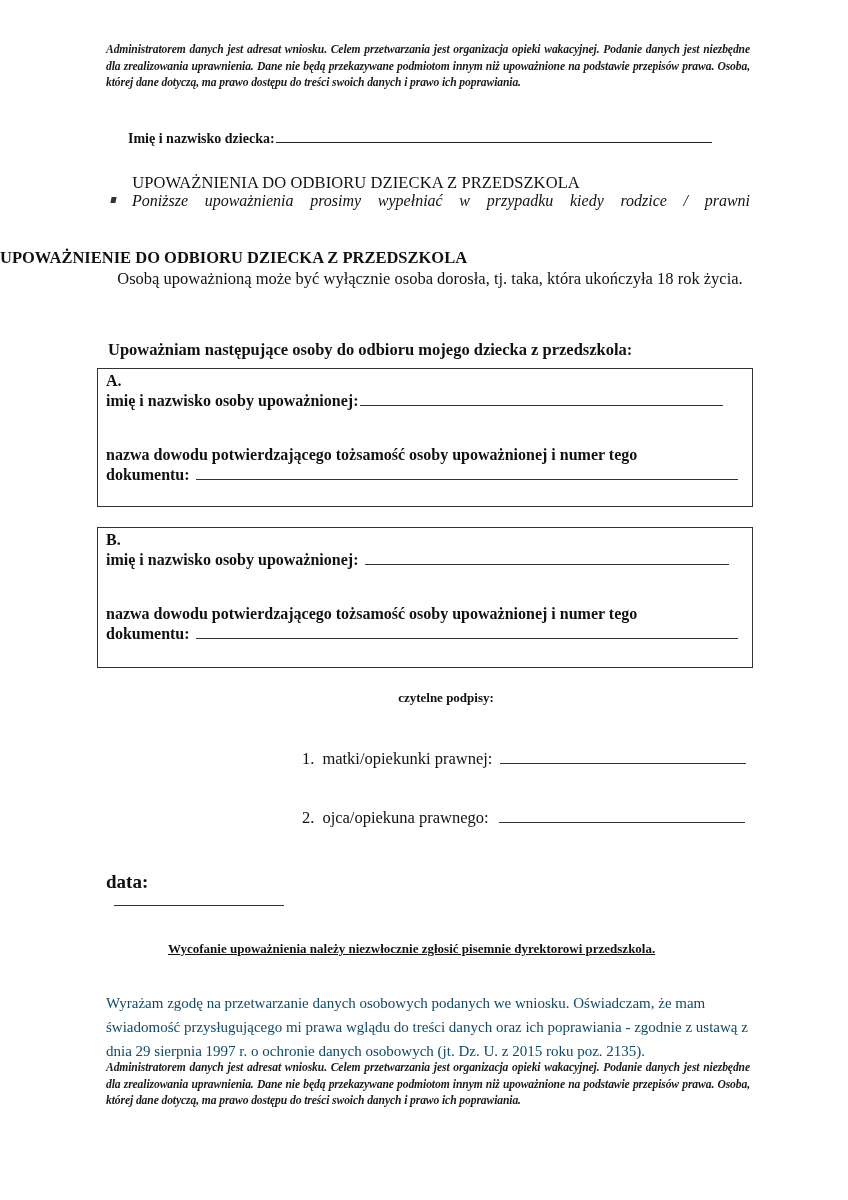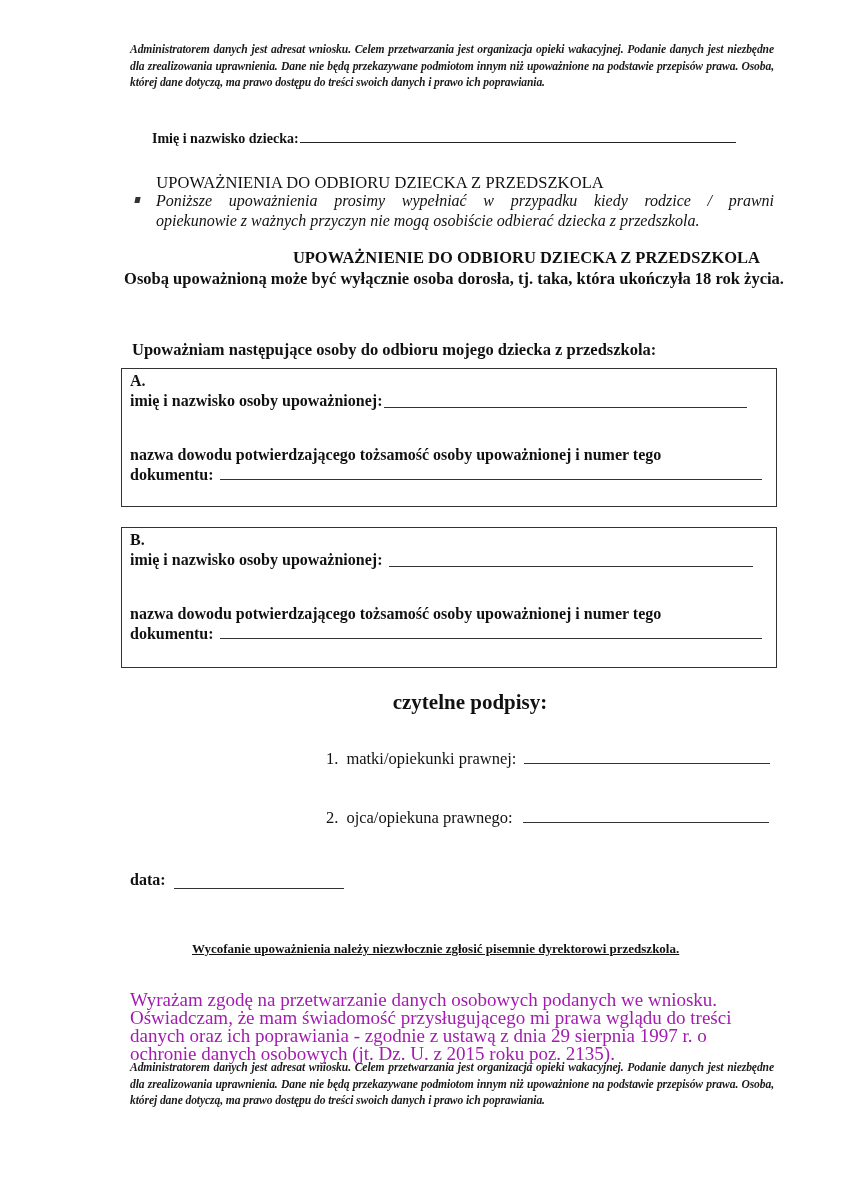--- a/index.html
+++ b/index.html
@@ -8,21 +8,21 @@
       background: #ffffff;
     }
     body {
       width: 848px;
       height: 1200px;
       position: relative;
       overflow: hidden;
       font-family: "Liberation Serif", serif;
       color: #111111;
     }
-    .abs { position: absolute; margin-left: 24px; }
+    .abs { position: absolute; }
 
     .notice {
       left: 106px;
       width: 644px;
       font-family: "Liberation Serif", serif;
       font-style: italic;
       font-weight: bold;
       font-size: 11.6px;
       line-height: 16.5px;
       text-align: justify;
@@ -82,30 +82,30 @@
     }
     .bullet-wrap .text2 {
       margin-left: 26px;
       display: block;
     }
 
     .heading-bold {
       left: 0;
       width: 736px;
       top: 248px;
-      text-align: right;
+      text-align: left;
       font-weight: bold;
       font-size: 16.5px;
     }
     .adult-note {
       left: 100px;
       width: 660px;
       top: 268px;
       text-align: center;
-      font-weight: bold;
+      font-weight: normal;
       font-size: 16.5px;
       line-height: 21px;
     }
 
     .authorize {
       left: 108px;
       top: 340px;
       font-weight: bold;
       font-size: 16.5px;
     }
@@ -133,35 +133,35 @@
       font-size: 16px;
       display: flex;
       align-items: baseline;
       white-space: nowrap;
     }
     .box .row .fill {
       display: inline-block;
       border-bottom: 1.3px solid #333;
       height: 12px;
     }
-    .box .row-name { top: 23px; align-items: center; }
+    .box .row-name { top: 23px; }
     .box .row-doc1 { top: 77px; }
     .box .row-doc2 { top: 97px; }
 
     .box-a .row-name .fill { width: 363px; margin-left: 2px; }
     .box-b .row-name .fill { width: 364px; margin-left: 7px; }
     .box .row-doc2 .fill { width: 542px; margin-left: 6px; }
 
     .signatures-title {
       left: 0;
       width: 848px;
       top: 690px;
       text-align: center;
       font-weight: bold;
-      font-size: 21px;
+      font-size: 13px;
       padding-left: 44px;
       box-sizing: border-box;
     }
     .sig-row {
       left: 302px;
       font-size: 16.5px;
       display: flex;
       align-items: baseline;
       white-space: nowrap;
     }
@@ -173,23 +173,24 @@
     }
     .sig-1 { top: 749px; }
     .sig-1 .fill { width: 246px; margin-left: 8px; }
     .sig-2 { top: 808px; }
     .sig-2 .fill { width: 246px; margin-left: 10px; }
 
     .date-row {
       left: 106px;
       top: 871px;
       font-weight: bold;
-      font-size: 16px;
-      display: flex;
-      align-items: flex-end;
+      font-size: 19px;
+      display: flex;
+      align-items: flex-start;
+      flex-direction: column;
     }
     .date-row .fill {
       display: inline-block;
       width: 170px;
       border-bottom: 1.3px solid #333;
       margin-left: 8px;
       height: 12px;
     }
 
     .withdraw {
@@ -201,41 +202,40 @@
       line-height: 22px;
       text-decoration: underline;
       text-align: justify;
       text-indent: 50px;
     }
 
     .consent {
       left: 106px;
       width: 644px;
       top: 991px;
-      font-size: 19px;
-      line-height: 18px;
-      color: #a21caf;
+      font-size: 15px;
+      line-height: 24px;
+      color: #0c4a6e;
     }
   </style>
 </head>
 <body>
 
 <div class="abs notice notice-top">Administratorem danych jest adresat wniosku. Celem przetwarzania jest organizacja opieki wakacyjnej. Podanie danych jest niezbędne dla zrealizowania uprawnienia. Dane nie będą przekazywane podmiotom innym niż upoważnione na podstawie przepisów prawa. Osoba, której dane dotyczą, ma prawo dostępu do treści swoich danych i prawo ich poprawiania.</div>
 
 <div class="abs child-name">
   <span>Imię i nazwisko dziecka:</span>
   <span class="line"></span>
 </div>
 
 <div class="abs heading-plain">UPOWAŻNIENIA DO ODBIORU DZIECKA Z PRZEDSZKOLA</div>
 
 <div class="abs bullet-wrap">
   <span class="bullet"></span>
   <span class="text1">Poniższe upoważnienia prosimy wypełniać w przypadku kiedy rodzice / prawni</span>
-  <span class="text2">opiekunowie z ważnych  przyczyn nie mogą osobiście odbierać dziecka z przedszkola.</span>
 </div>
 
 <div class="abs heading-bold">UPOWAŻNIENIE DO ODBIORU DZIECKA Z PRZEDSZKOLA</div>
 <div class="abs adult-note">Osobą upoważnioną może być wyłącznie osoba dorosła, tj. taka, która ukończyła 18 rok życia.</div>
 
 <div class="abs authorize">Upoważniam następujące osoby do odbioru mojego dziecka z przedszkola:</div>
 
 <div class="abs box box-a">
   <div class="letter">A.</div>
   <div class="row row-name">

